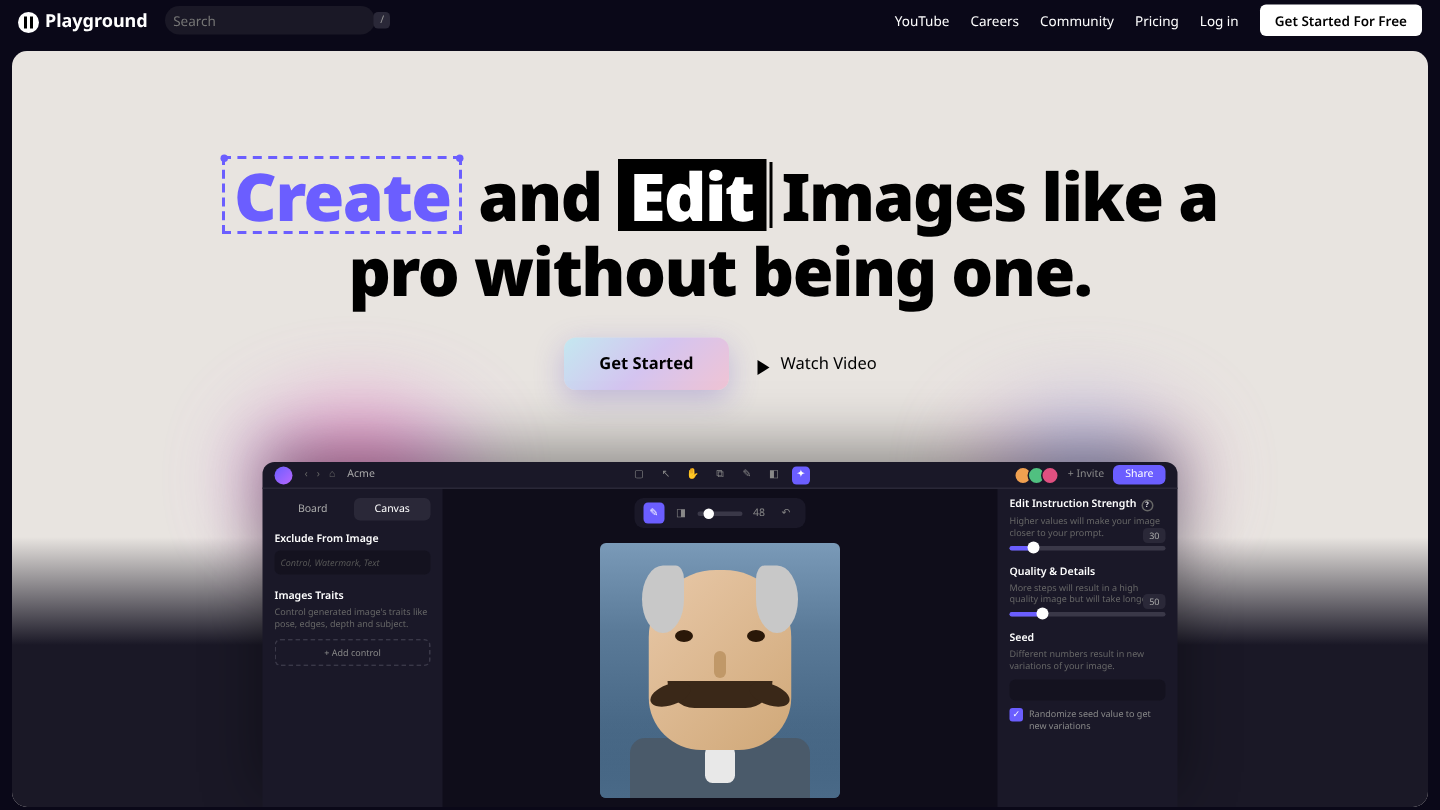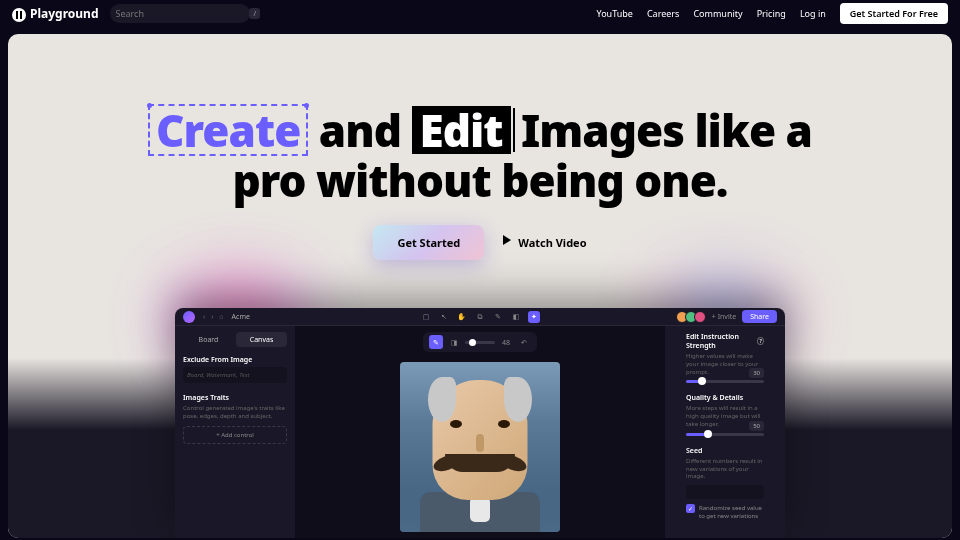--- a/index.html
+++ b/index.html
@@ -18,21 +18,21 @@
 .hero-wrap{margin:8px;background:#e8e4e0;border-radius:10px;height:504px;position:relative;overflow:hidden}
 .headline{text-align:center;padding-top:70px;font-size:44px;font-weight:900;color:#000;line-height:1.1;letter-spacing:-1px}
 .headline .create{color:#6b5eff;border:2px dashed #6b5eff;padding:0 6px;display:inline-block;position:relative}
 .headline .create::before,.headline .create::after{content:'';position:absolute;width:5px;height:5px;background:#6b5eff;border-radius:50%}
 .headline .create::before{top:-3px;left:-3px}
 .headline .create::after{top:-3px;right:-3px}
 .headline .edit{background:#000;color:#fff;padding:0 8px;display:inline-block;position:relative}
 .headline .edit::after{content:'';position:absolute;right:-4px;top:2px;bottom:2px;width:2px;background:#000}
 .hero-btns{display:flex;justify-content:center;gap:18px;margin-top:20px;align-items:center}
 .gs-btn{background:linear-gradient(135deg,#c4e8f0,#d4c4f0,#f0c4d4);color:#000;font-weight:700;padding:10px 24px;border-radius:8px;border:none;font-size:11px;cursor:pointer;box-shadow:0 6px 20px rgba(100,80,200,.3)}
-.wv-btn{display:flex;align-items:flex-start;gap:6px;color:#000;font-weight:700;font-size:11px;cursor:pointer}
+.wv-btn{display:flex;align-items:flex-end;gap:6px;color:#000;font-weight:400;font-size:11px;cursor:pointer}
 .wv-btn svg{width:10px;height:10px}
 .glow{position:absolute;top:240px;width:140px;height:90px;border-radius:50%;filter:blur(30px);opacity:.7}
 .glow1{left:160px;background:radial-gradient(circle,#ff6b9d,#b867ff)}
 .glow2{right:160px;background:radial-gradient(circle,#6bb5ff,#ff6b9d)}
 .app-shot{position:absolute;bottom:0;left:50%;transform:translateX(-50%);width:610px;height:230px;background:#1a1828;border-radius:8px 8px 0 0;display:flex;flex-direction:column;font-size:7px;box-shadow:0 -10px 40px rgba(0,0,0,.4)}
 .app-top{height:18px;display:flex;align-items:center;padding:0 8px;gap:8px;border-bottom:1px solid #2a2838}
 .app-logo{width:12px;height:12px;border-radius:50%;background:linear-gradient(135deg,#6b5eff,#b867ff)}
 .app-top-icons{display:flex;gap:6px;color:#666}
 .app-top-icons span{cursor:pointer}
 .app-title{color:#aaa;font-size:7px}
@@ -69,21 +69,21 @@
 .hair-r{position:absolute;top:15px;right:28px;width:28px;height:45px;background:#c8c8c8;border-radius:20% 50% 50% 50%}
 .eyes{position:absolute;top:58px;left:50%;transform:translateX(-50%);width:60px;display:flex;justify-content:space-between}
 .eyes span{width:12px;height:8px;background:#2a1808;border-radius:50%}
 .nose{position:absolute;top:72px;left:50%;transform:translateX(-50%);width:8px;height:18px;background:#c09868;border-radius:4px}
 .mustache{position:absolute;top:92px;left:50%;transform:translateX(-50%);width:70px;height:18px;background:#3a2818;border-radius:0 0 35px 35px}
 .mustache::before,.mustache::after{content:'';position:absolute;top:2px;width:28px;height:14px;background:#3a2818;border-radius:50%}
 .mustache::before{left:-12px;transform:rotate(-20deg)}
 .mustache::after{right:-12px;transform:rotate(20deg)}
 .collar{position:absolute;bottom:0;left:50%;transform:translateX(-50%);width:120px;height:40px;background:#4a5a6a;border-radius:10px 10px 0 0}
 .collar::after{content:'';position:absolute;top:5px;left:50%;transform:translateX(-50%);width:20px;height:25px;background:#e8e8e8;border-radius:5px}
-.panel-r{width:120px;padding:6px 21px;color:#aaa}
+.panel-r{width:120px;padding:6px 8px;color:#aaa}
 .r-title{color:#fff;font-weight:600;font-size:7px;margin-bottom:3px;display:flex;align-items:center;gap:3px}
 .r-title .info{width:8px;height:8px;border:1px solid #666;border-radius:50%;display:inline-flex;align-items:center;justify-content:center;font-size:5px}
 .r-desc{color:#666;font-size:6px;line-height:1.3;margin-bottom:4px}
 .r-slider{height:3px;background:#3a3848;border-radius:2px;position:relative;margin-bottom:10px}
 .r-slider::after{content:'';position:absolute;top:-3px;width:8px;height:8px;background:#fff;border-radius:50%}
 .r-slider.s1::after{left:12px}
 .r-slider.s2::after{left:18px}
 .r-slider::before{content:'';position:absolute;left:0;top:0;bottom:0;background:#6b5eff;border-radius:2px}
 .r-slider.s1::before{width:14px}
 .r-slider.s2::before{width:20px}
@@ -173,21 +173,21 @@
       </div>
     </div>
 
     <div class="app-body">
       <div class="panel-l">
         <div class="tabs">
           <span>Board</span>
           <span class="active">Canvas</span>
         </div>
         <div class="sec-title">Exclude From Image</div>
-        <div class="ph-box">Board, Watermark, Text</div>
+        <div class="ph-box">Control, Watermark, Text</div>
         <div class="sec-title">Images Traits</div>
         <div class="sec-desc">Control generated image's traits like pose, edges, depth and subject.</div>
         <div class="add-ctrl">+ Add control</div>
       </div>
 
       <div class="canvas-area">
         <div class="canvas-tools">
           <span class="active">✎</span>
           <span>◨</span>
           <span class="slider"></span>

